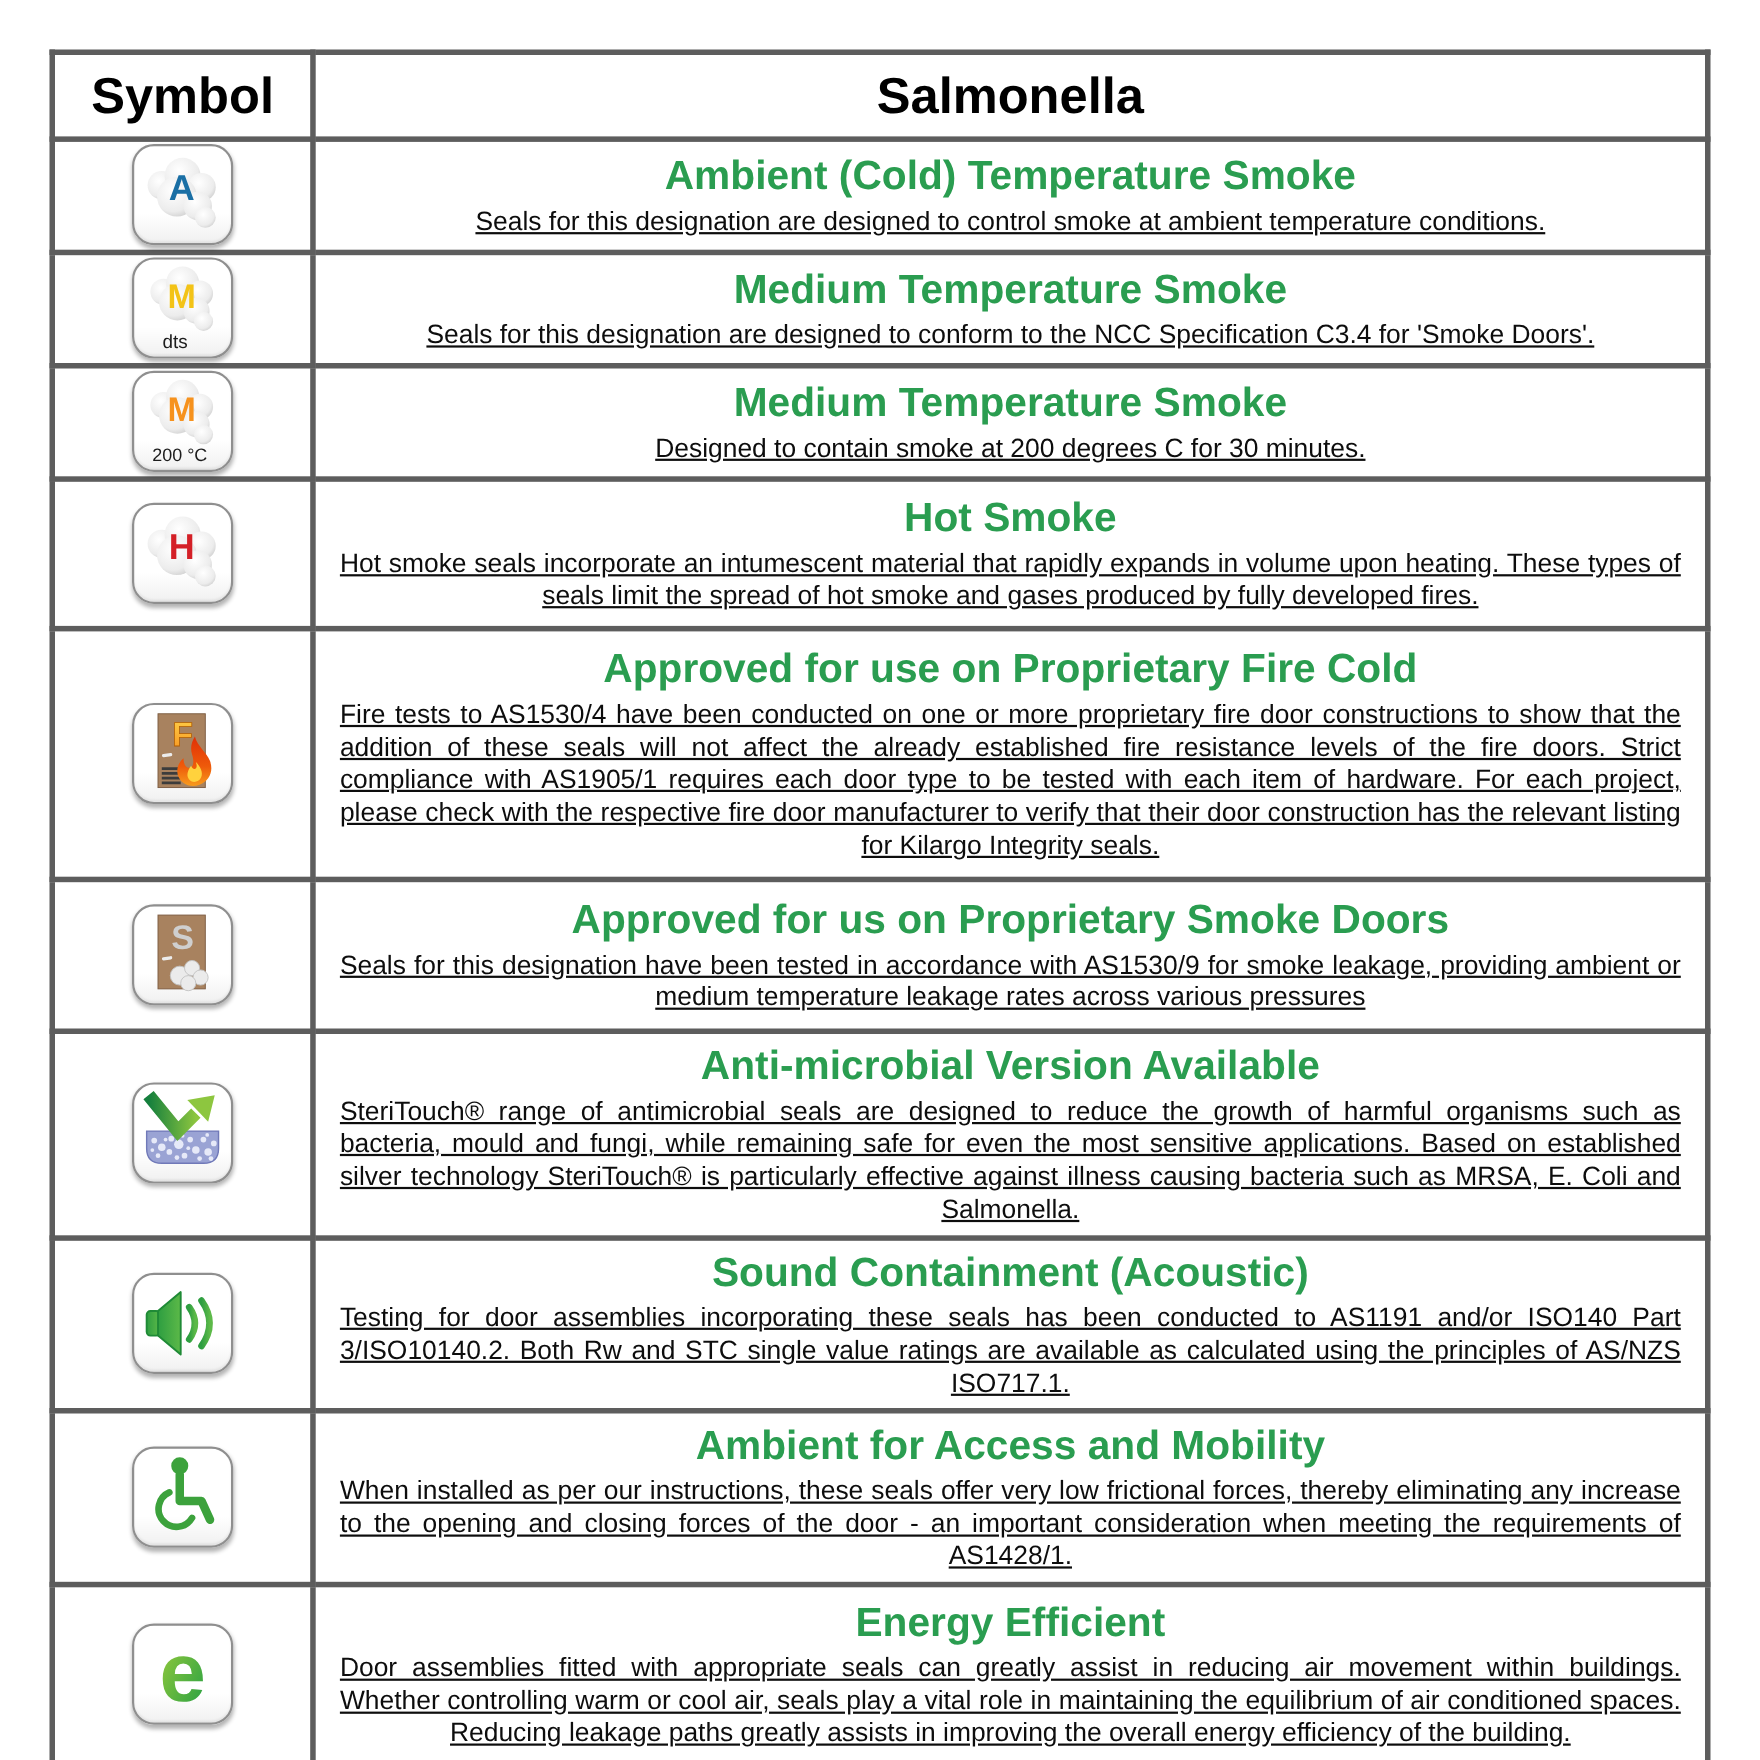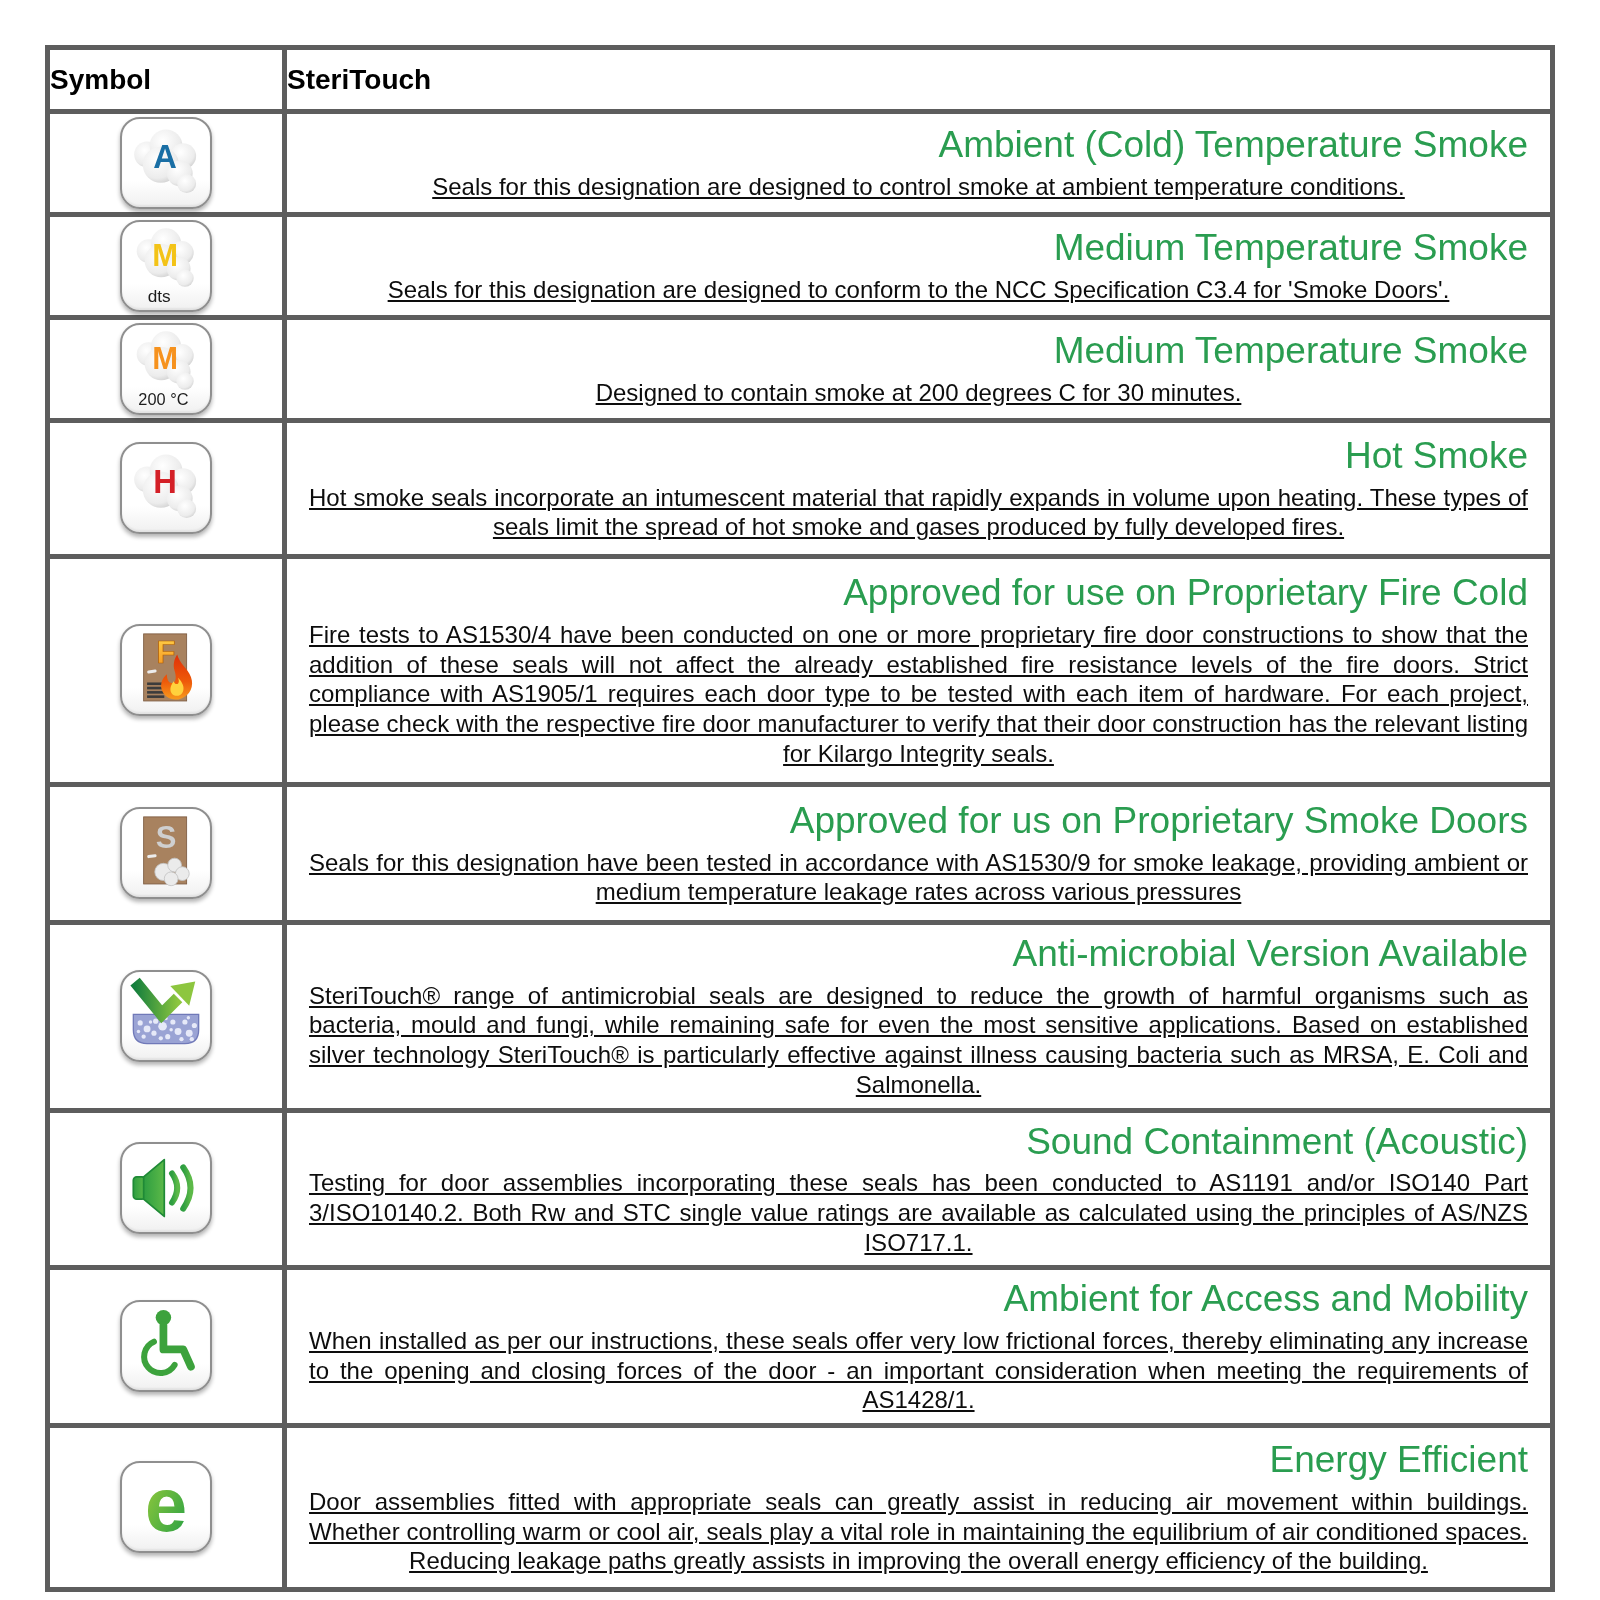--- a/index.html
+++ b/index.html
@@ -12,28 +12,28 @@
   table.sym-table {
     border-collapse:collapse;
     width:1510px;
     table-layout:fixed;
   }
   table.sym-table th, table.sym-table td {
     border:5px solid #5d5d5d;
     background:#ffffff;
   }
   th.hdr {
-    font-size:28px; font-weight:bold; color:#000;
-    text-align:left; padding:10px 0;
+    font-size:46px; font-weight:bold; color:#000;
+    text-align:center; padding:10px 0;
   }
   td.sym-cell { text-align:center; vertical-align:middle; }
   td.desc-cell { vertical-align:middle; padding:8px 22px; }
   .row-title {
-    color:#2a9d50; font-size:37px; font-weight:400;
-    text-align:right; margin:0 0 5px 0; line-height:1.15;
+    color:#2a9d50; font-size:37px; font-weight:700;
+    text-align:center; margin:0 0 5px 0; line-height:1.15;
   }
   .row-body {
     font-size:24px; line-height:1.24; margin:0;
     text-align:justify; text-align-last:center; color:#0d0d0d;text-decoration:underline;
   }
   .icon-box {
     width:92px; height:92px; box-sizing:border-box;
     border:2px solid #8f8f8f; border-radius:20px;
     background:linear-gradient(#ffffff 70%, #f0f0f0);
     box-shadow:0 3px 4px rgba(0,0,0,0.30), inset 0 -2px 2px rgba(0,0,0,0.06);
@@ -79,21 +79,21 @@
 <div class="page">
 <table class="sym-table">
   <colgroup>
         <col style="width:237px">
         <col>
       </colgroup>
 
   <tbody>
         <tr style="height:64px">
     <th class="hdr">Symbol</th>
-    <th class="hdr">SteriTouch</th>
+    <th class="hdr">Salmonella</th>
   </tr>
 
   <tr style="height:103px">
     <td class="sym-cell">
       <span class="icon-box">
         <svg width="86" height="86" viewBox="0 0 100 100">
           <g fill="url(#cloudG)">
             <circle cx="28" cy="40" r="15"></circle>
                   <circle cx="50" cy="30" r="19"></circle>
             <circle cx="70" cy="42" r="15"></circle>

